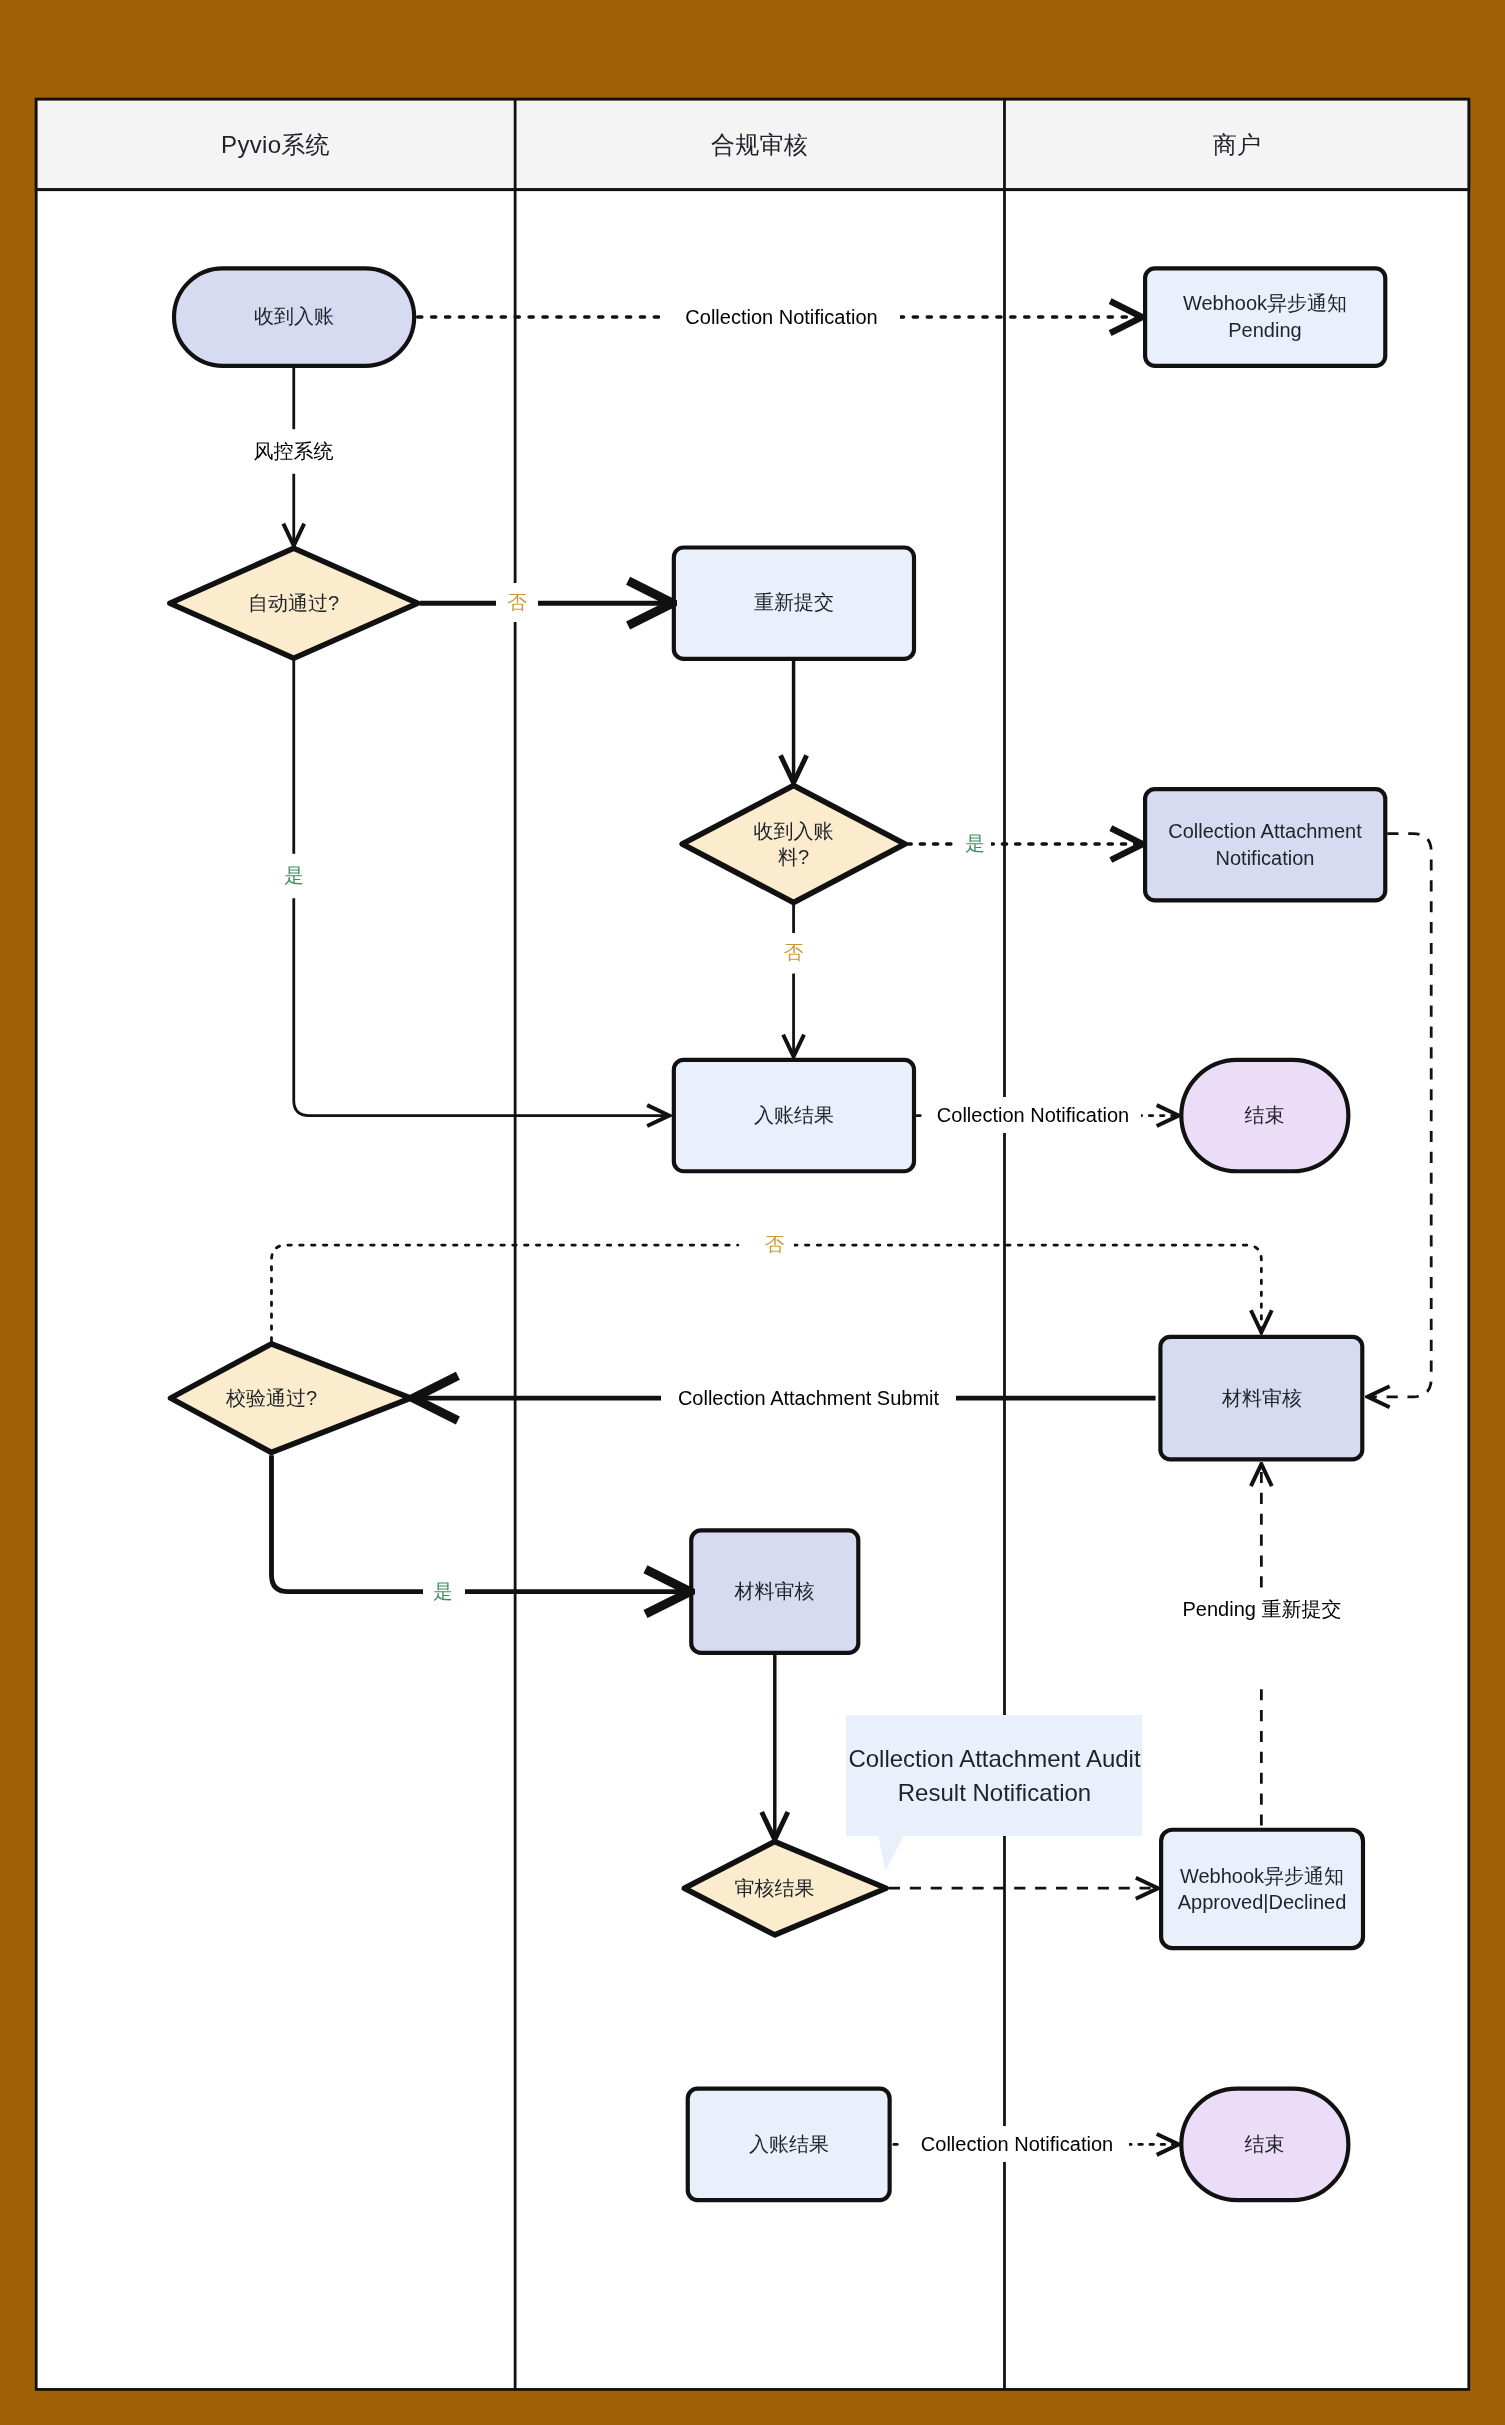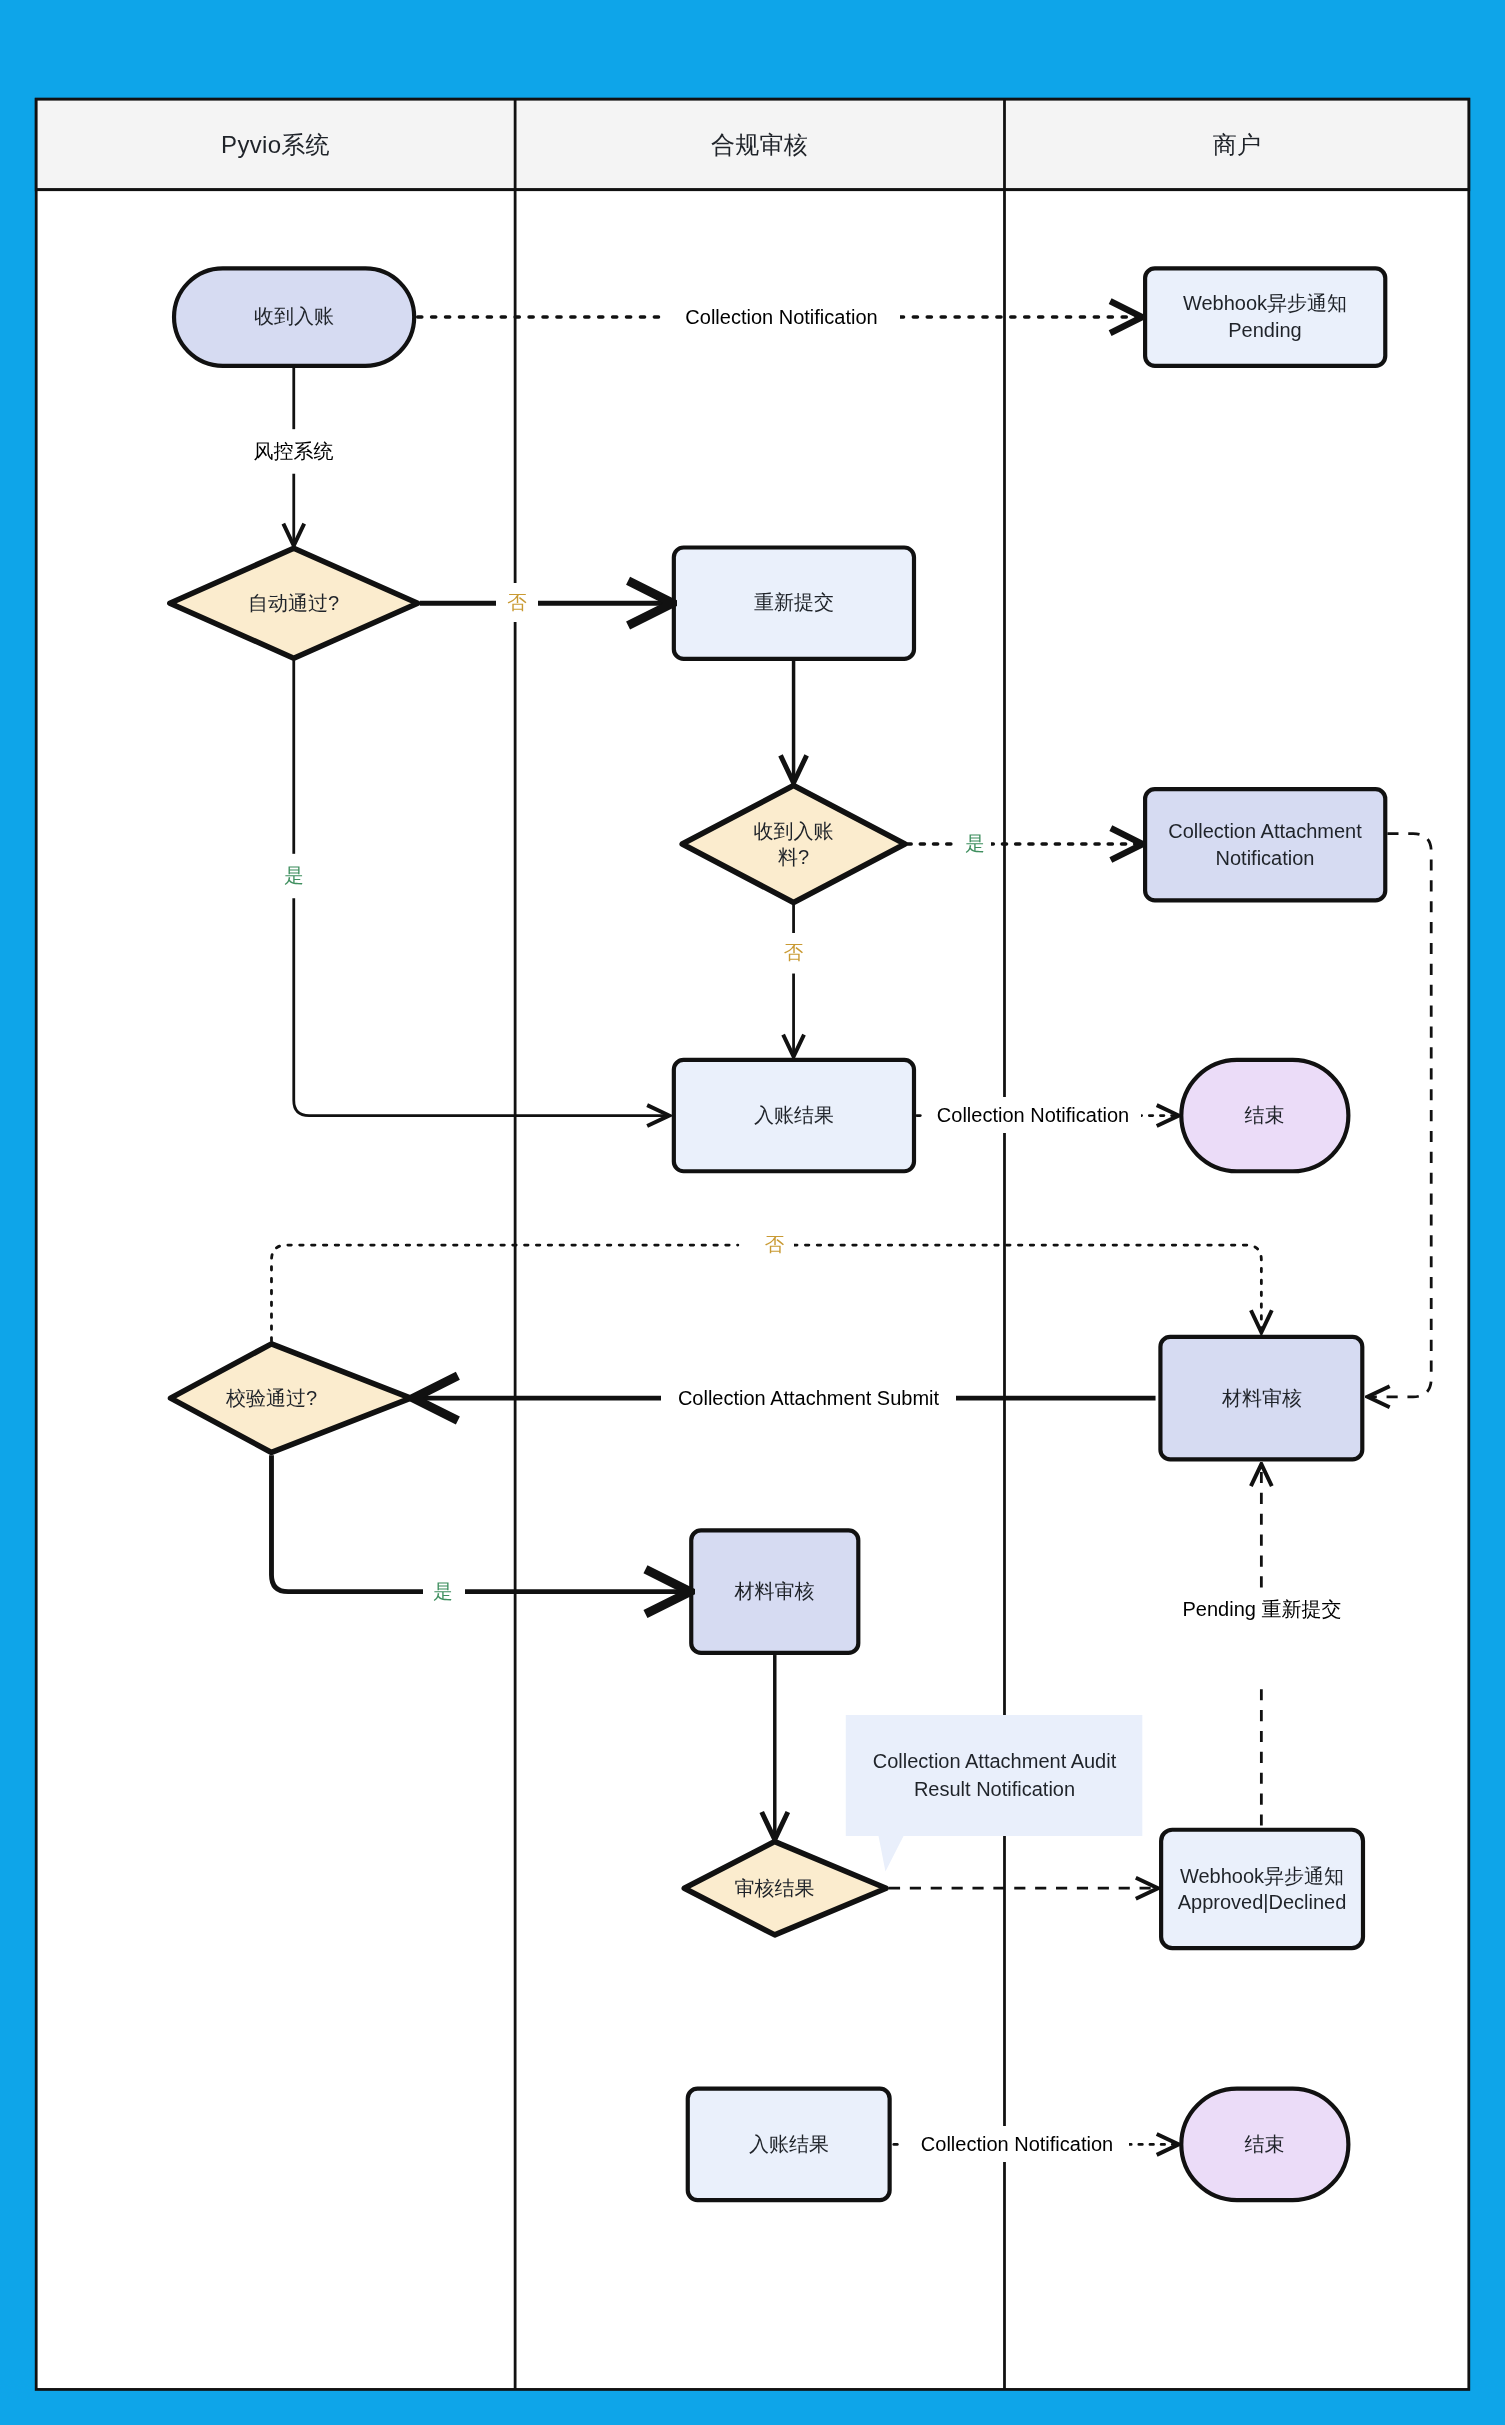--- a/index.html
+++ b/index.html
@@ -1,37 +1,37 @@
 <!DOCTYPE html>
 <html style="font-size:11px"><head>
 <meta charset="utf-8">
 <style>
   html,body{margin:0;padding:0;background:#ffffff;}
   body{font-family:"Liberation Sans","DejaVu Sans",sans-serif;}
-  #stage{position:relative;width:1505px;height:2426px;background:#0ea5e9;overflow:hidden;}
+  #stage{position:relative;width:1505px;height:2426px;background:#a16207;overflow:hidden;}
   #svgroot{position:absolute;left:0;top:0;width:1505px;height:2426px;}
   .lane-title{
     position:absolute;display:flex;align-items:center;justify-content:center;
     font-size:24px;color:#1f2329;letter-spacing:0.3px;
   }
   .node-label{
     position:absolute;display:flex;align-items:center;justify-content:center;
     text-align:center;line-height:1.32;color:#1f2329;pointer-events:none;
   }
   .edge-label{
     position:absolute;display:flex;align-items:center;justify-content:center;
     text-align:center;line-height:1.3;background:#ffffff;
   }
   .cjk{font-size:20px;}
   .en{font-size:20px;}
   .yes{color:#3f8f5f;font-size:19.5px;}
   .no{color:#c99a33;font-size:19.5px;}
   .callout-label{
     position:absolute;display:flex;align-items:center;justify-content:center;
-    text-align:center;line-height:1.38;font-size:20px;color:#1f2329;
+    text-align:center;line-height:1.38;font-size:24px;color:#1f2329;
   }
 </style>
 </head>
 <body>
 
 <div id="stage">
 
   <svg id="svgroot" viewBox="0 0 2162 3484" xmlns="http://www.w3.org/2000/svg">
     <defs>
       <marker id="arrow" viewBox="0 0 12 12" refX="10" refY="6" markerWidth="11" markerHeight="11" orient="auto-start-reverse">

